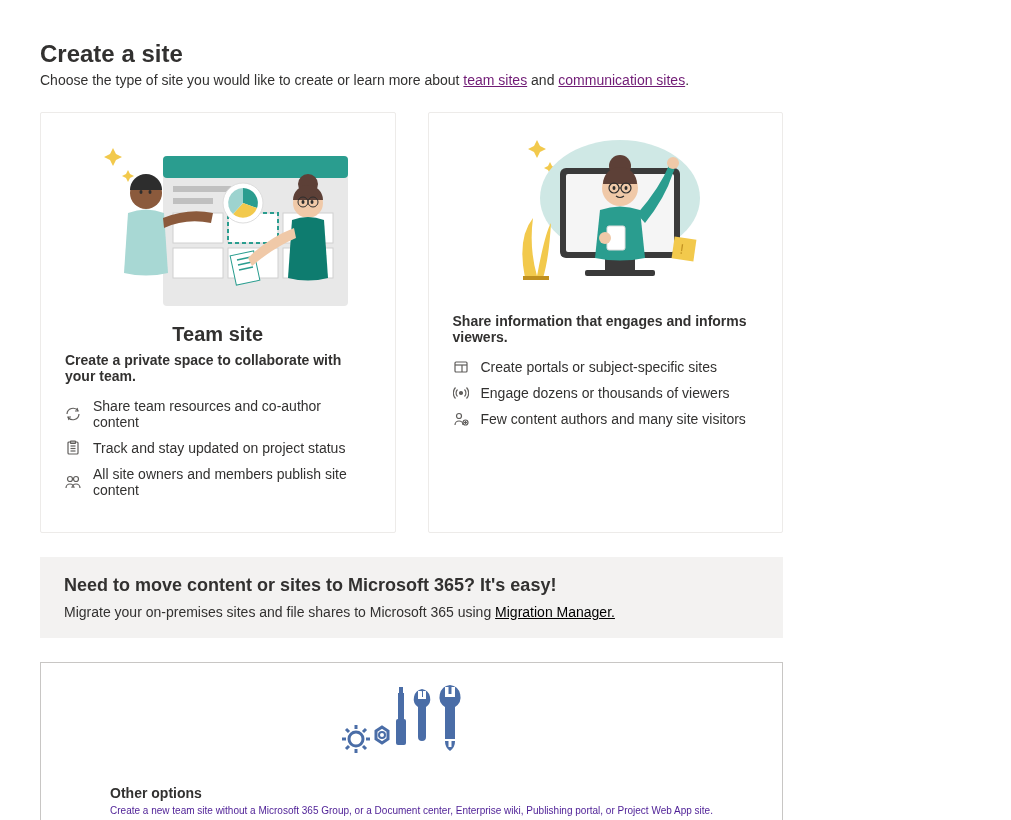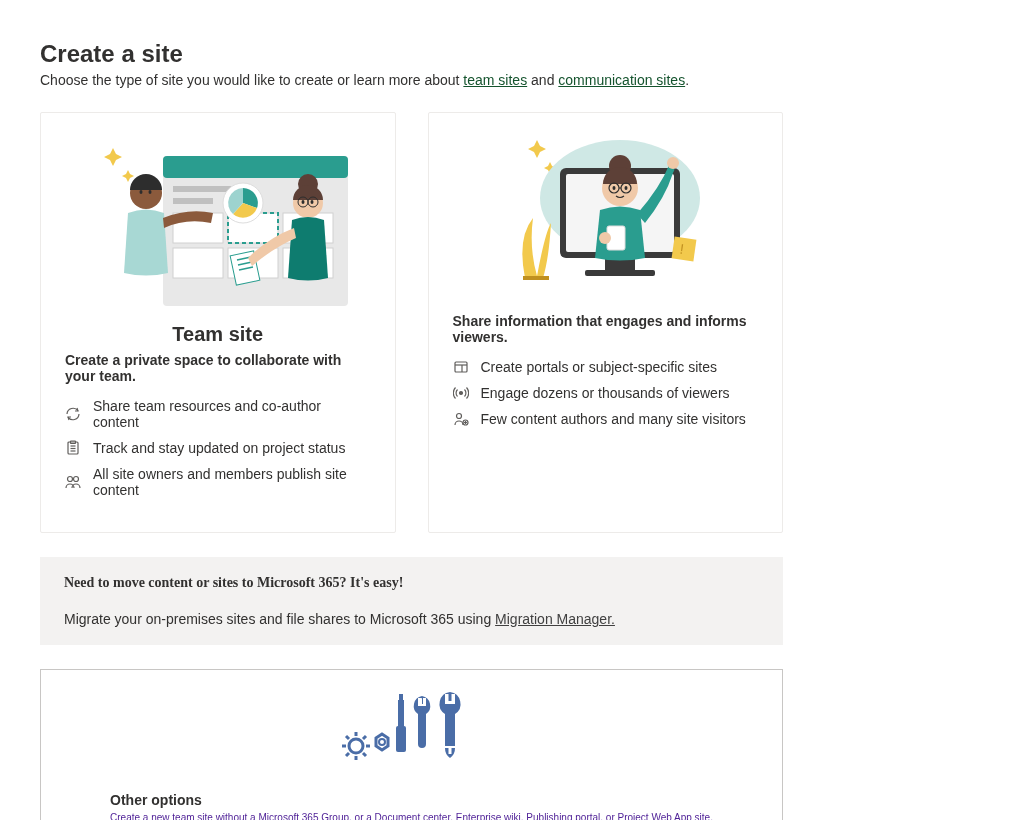--- a/index.html
+++ b/index.html
@@ -19,21 +19,21 @@
     font-weight: 600;
     margin: 0 0 4px 0;
     color: #323130;
   }
   .subtitle {
     font-size: 14px;
     color: #323130;
     margin: 0 0 24px 0;
   }
   .subtitle a {
-    color: #14532d;
+    color: #701a75;
     text-decoration: underline;
   }
   .cards {
     display: flex;
     gap: 32px;
     margin-bottom: 24px;
   }
   .card {
     flex: 1;
     border: 1px solid #edebe9;
@@ -84,31 +84,30 @@
     align-items: center;
     justify-content: center;
     color: #605e5c;
   }
   .migrate-banner {
     background: #f3f2f1;
     padding: 18px 24px;
     margin-bottom: 24px;
   }
   .migrate-title {
-    font-size: 14px;
-    font-weight: 600;
-    margin: 0 0 20px 0;
-    font-family: Liberation Serif, serif;
+    font-size: 18px;
+    font-weight: 600;
+    margin: 0 0 8px 0;
   }
   .migrate-text {
     font-size: 14px;
     margin: 0;
   }
   .migrate-text a {
-    color: #404040;
+    color: #000000;
     text-decoration: underline;
     text-align: center;
   }
   .other-box {
     border: 1px solid #c8c6c4;
     padding: 20px 24px;
     display: flex;
     gap: 32px;
     align-items: center;
     cursor: pointer;

